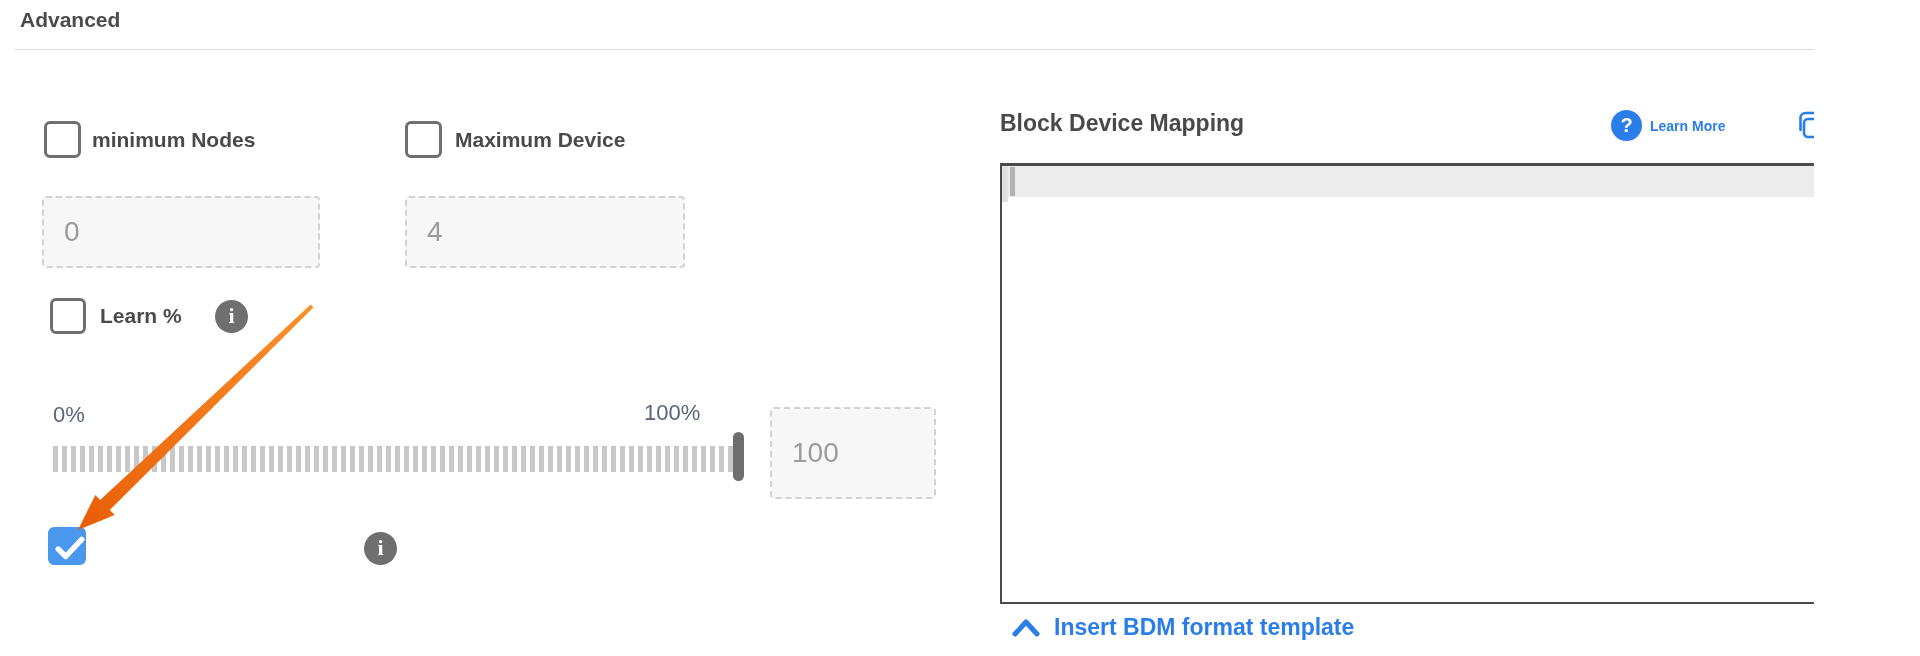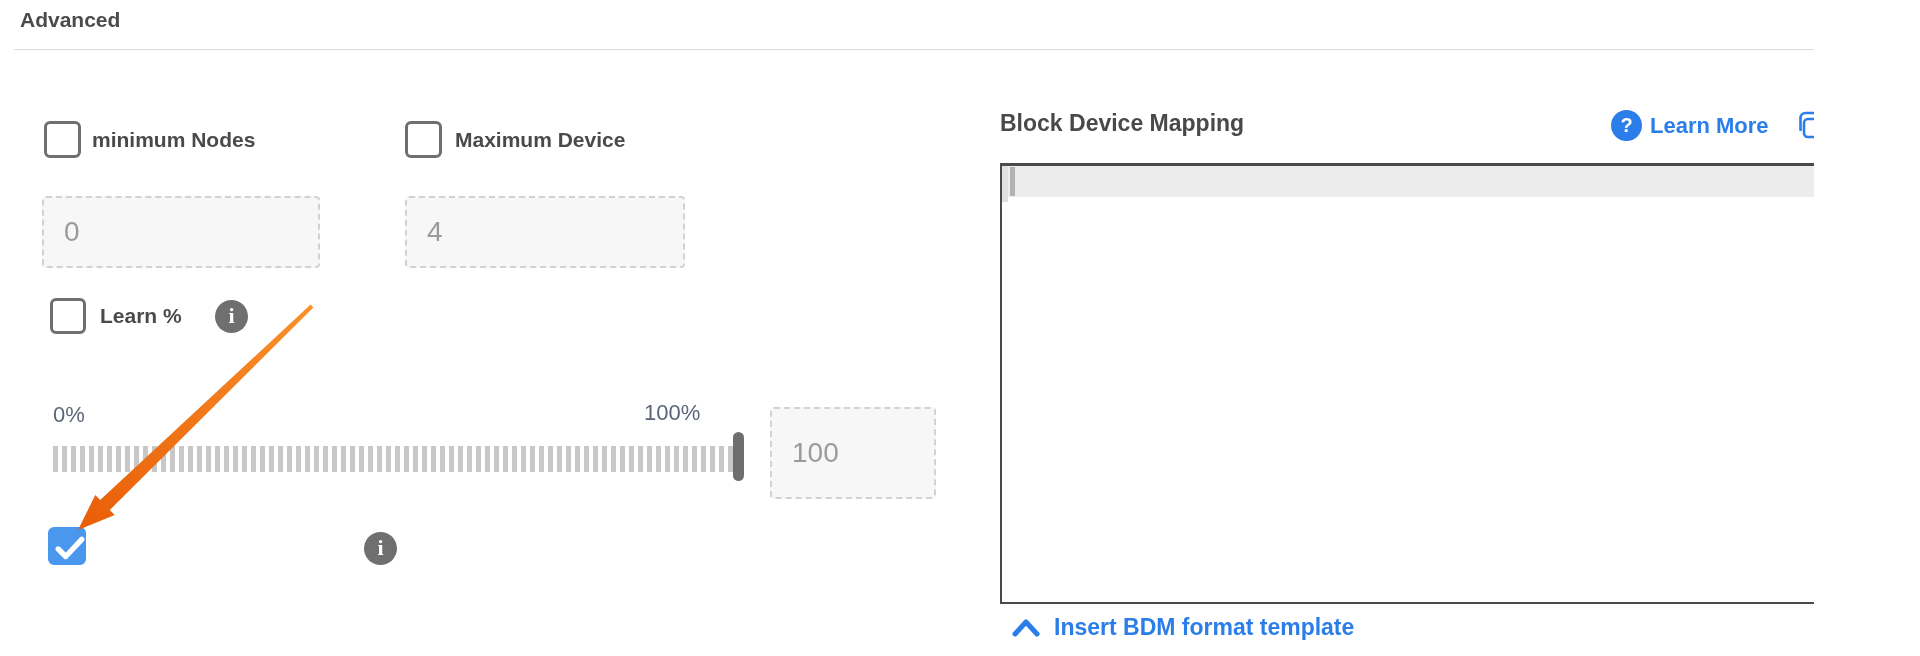--- a/index.html
+++ b/index.html
@@ -31,21 +31,21 @@
 
   
   .slider-label { font-size:22px; color:#5a6578; }
   .slider-ticks { left:53px; top:446px; width:688px; height:26px; cursor:pointer;
     background:repeating-linear-gradient(to right, #c8c8c8 0 5px, #ffffff 5px 9px); }
   .slider-handle { left:733px; top:432px; width:11px; height:49px; border-radius:6px; background:#6e6e6e; cursor:grab; }
 
   
   .bdm-title { left:1000px; top:110px; font-size:23px; font-weight:600; color:#494949; }
   .link-row-item { display:flex; align-items:center; gap:8px; cursor:pointer; }
-  .blue-link { color:#2b7de9; font-size:22px; font-weight:600; }
+  .blue-link { color:#2b7de9; font-size:14px; font-weight:600; }
   .help-icon { width:31px; height:31px; border-radius:50%; background:#2b7de9; color:#fff; font-weight:700; font-size:20px; text-align:center; line-height:31px; }
 
   .editor { left:1000px; top:163px; width:905px; height:441px; background:#fff; border:2px solid #4a4a4a; border-top-width:3px; cursor:text; }
   .editor .active-line { position:absolute; left:0; top:0; width:100%; height:31px; background:#ececec; }
   .editor .gutter { position:absolute; left:0; top:0; width:6px; height:36px; background:#e0e0e0; }
   .editor .cursor { position:absolute; left:8px; top:1px; width:5px; height:29px; background:#b2b2b2; }
   .editor .content { position:absolute; left:16px; top:4px; font-family:"Liberation Mono","DejaVu Sans Mono",monospace; font-size:16px; color:#333; white-space:pre; }
 
   .insert-row { left:1012px; top:614px; display:flex; align-items:center; gap:14px; cursor:pointer; }
   .insert-row .blue-link { font-size:23px; }

